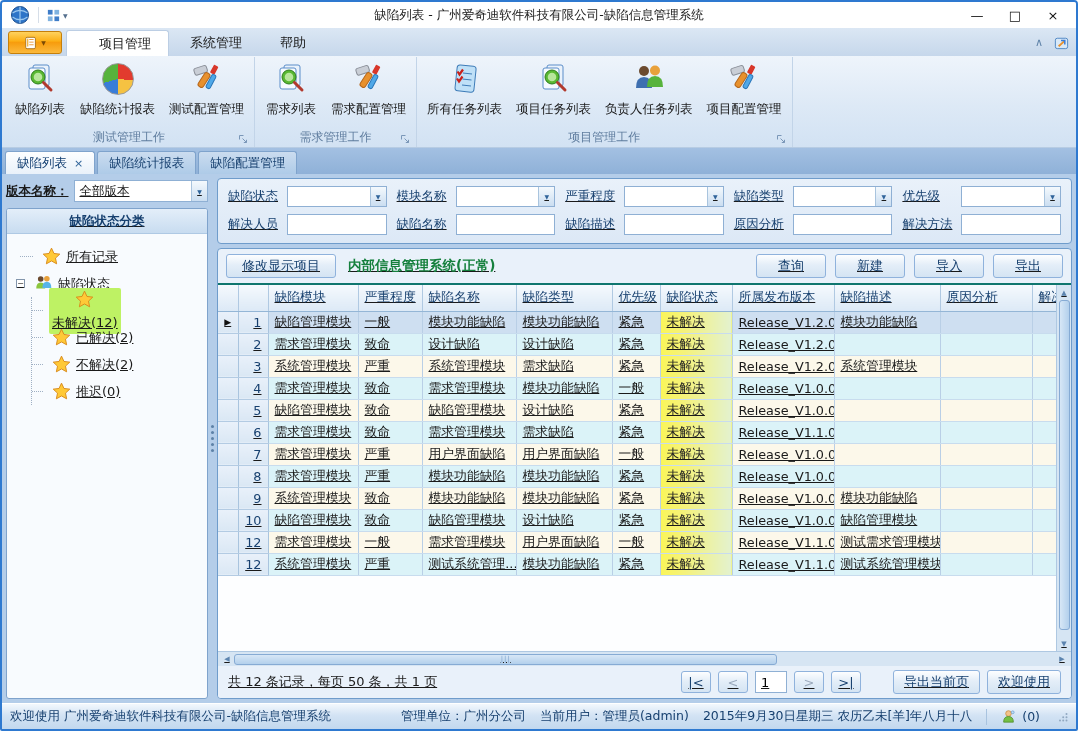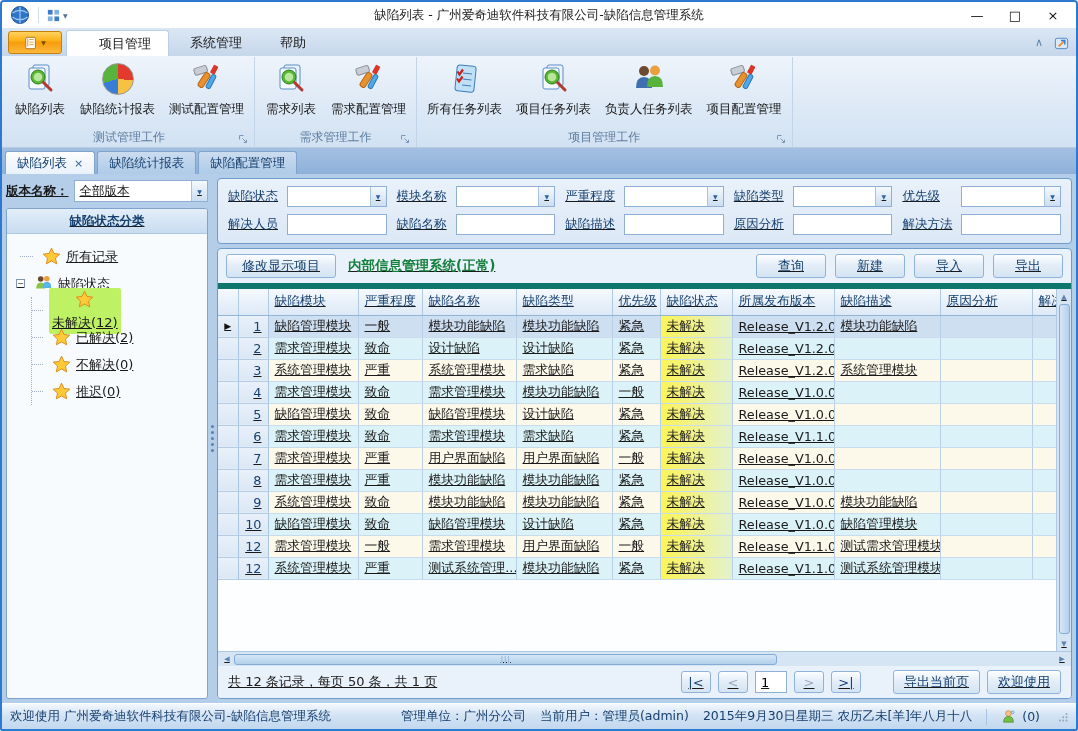--- a/index.html
+++ b/index.html
@@ -90,21 +90,21 @@
   .main-panel { flex:1; min-height:0; border:1px solid #6f9ccb; border-radius:4px; background:#e9f1fa; display:flex; flex-direction:column; overflow:hidden; }
   .command-row { height:34px; flex:none; display:flex; align-items:center; padding:0 8px; gap:12px; }
   .btn { height:24px; background:linear-gradient(#fdfeff,#e4eef8 45%,#d4e4f3); border:1px solid #8fb2dc; border-radius:3px;
          color:#17406f; font-size:13px; display:flex; align-items:center; justify-content:center; padding:0 10px; white-space:nowrap; }
   .btn.wide { min-width:110px; }
   .btn.action { min-width:70px;text-align:right; }
   .project-title { font-weight:bold; font-size:13.5px; color:#15803d; }
   .cmd-spacer { flex:1; }
   .cmd-actions { display:flex; gap:9px; }
 
-  .grid-zone { flex:1; min-height:0; display:flex; border-top:6px solid #0f766e; background:#fdfeff; }
+  .grid-zone { flex:1; min-height:0; display:flex; border-top:2px solid #0f766e; background:#fdfeff; }
   .grid { flex:1; min-width:0; overflow:hidden; }
   table { width:100%; border-collapse:collapse; table-layout:fixed; font-size:12.8px; }
   th { height:26px; background:linear-gradient(#f5f9fd,#dce9f6); color:#17406f; font-weight:normal; text-align:left;
        padding:0 6px; border-right:1px solid #b0c9e2; border-bottom:1px solid #94b6d6; white-space:nowrap; overflow:hidden; }
   td { height:22px; padding:0 6px; border-right:1px solid #b9cfe6; border-bottom:1px solid #c8dcee; white-space:nowrap; overflow:hidden; }
   td.c-marker { padding:0 2px; text-align:center; font-size:9px; color:#111;
                 background:linear-gradient(#e9f1fa,#dae7f4); border-right:1px solid #a9c4de; border-bottom:1px solid #b3cbe3; }
   td.c-num { text-align:right; color:#17406f; background:linear-gradient(#e9f1fa,#dae7f4);
              border-right:1px solid #a9c4de; border-bottom:1px solid #b3cbe3; }
   tbody tr:nth-child(odd) td.c-data { background:#fcf8ea; }
@@ -378,21 +378,21 @@
                     </svg></span>
               <span class="tlabel">已解决(2)</span>
                 </span>
             </div>
             <div class="tnode">
               <span class="cstub"></span>
               <span class="hl">
                   <span class="ticon"><svg viewBox="0 0 20 20">
                       <path d="M10 1.2l2.6 5.6 6.1.7-4.5 4.2 1.2 6-5.4-3-5.4 3 1.2-6L1.3 7.5l6.1-.7z" fill="#ffc937" stroke="#d88a1b"></path>
                     </svg></span>
-              <span class="tlabel">不解决(0)</span>
+              <span class="tlabel">不解决(2)</span>
                 </span>
             </div>
             <div class="tnode">
               <span class="cstub"></span>
               <span class="hl">
                   <span class="ticon"><svg viewBox="0 0 20 20">
                       <path d="M10 1.2l2.6 5.6 6.1.7-4.5 4.2 1.2 6-5.4-3-5.4 3 1.2-6L1.3 7.5l6.1-.7z" fill="#ffc937" stroke="#d88a1b"></path>
                     </svg></span>
               <span class="tlabel">推迟(0)</span>
                 </span>

